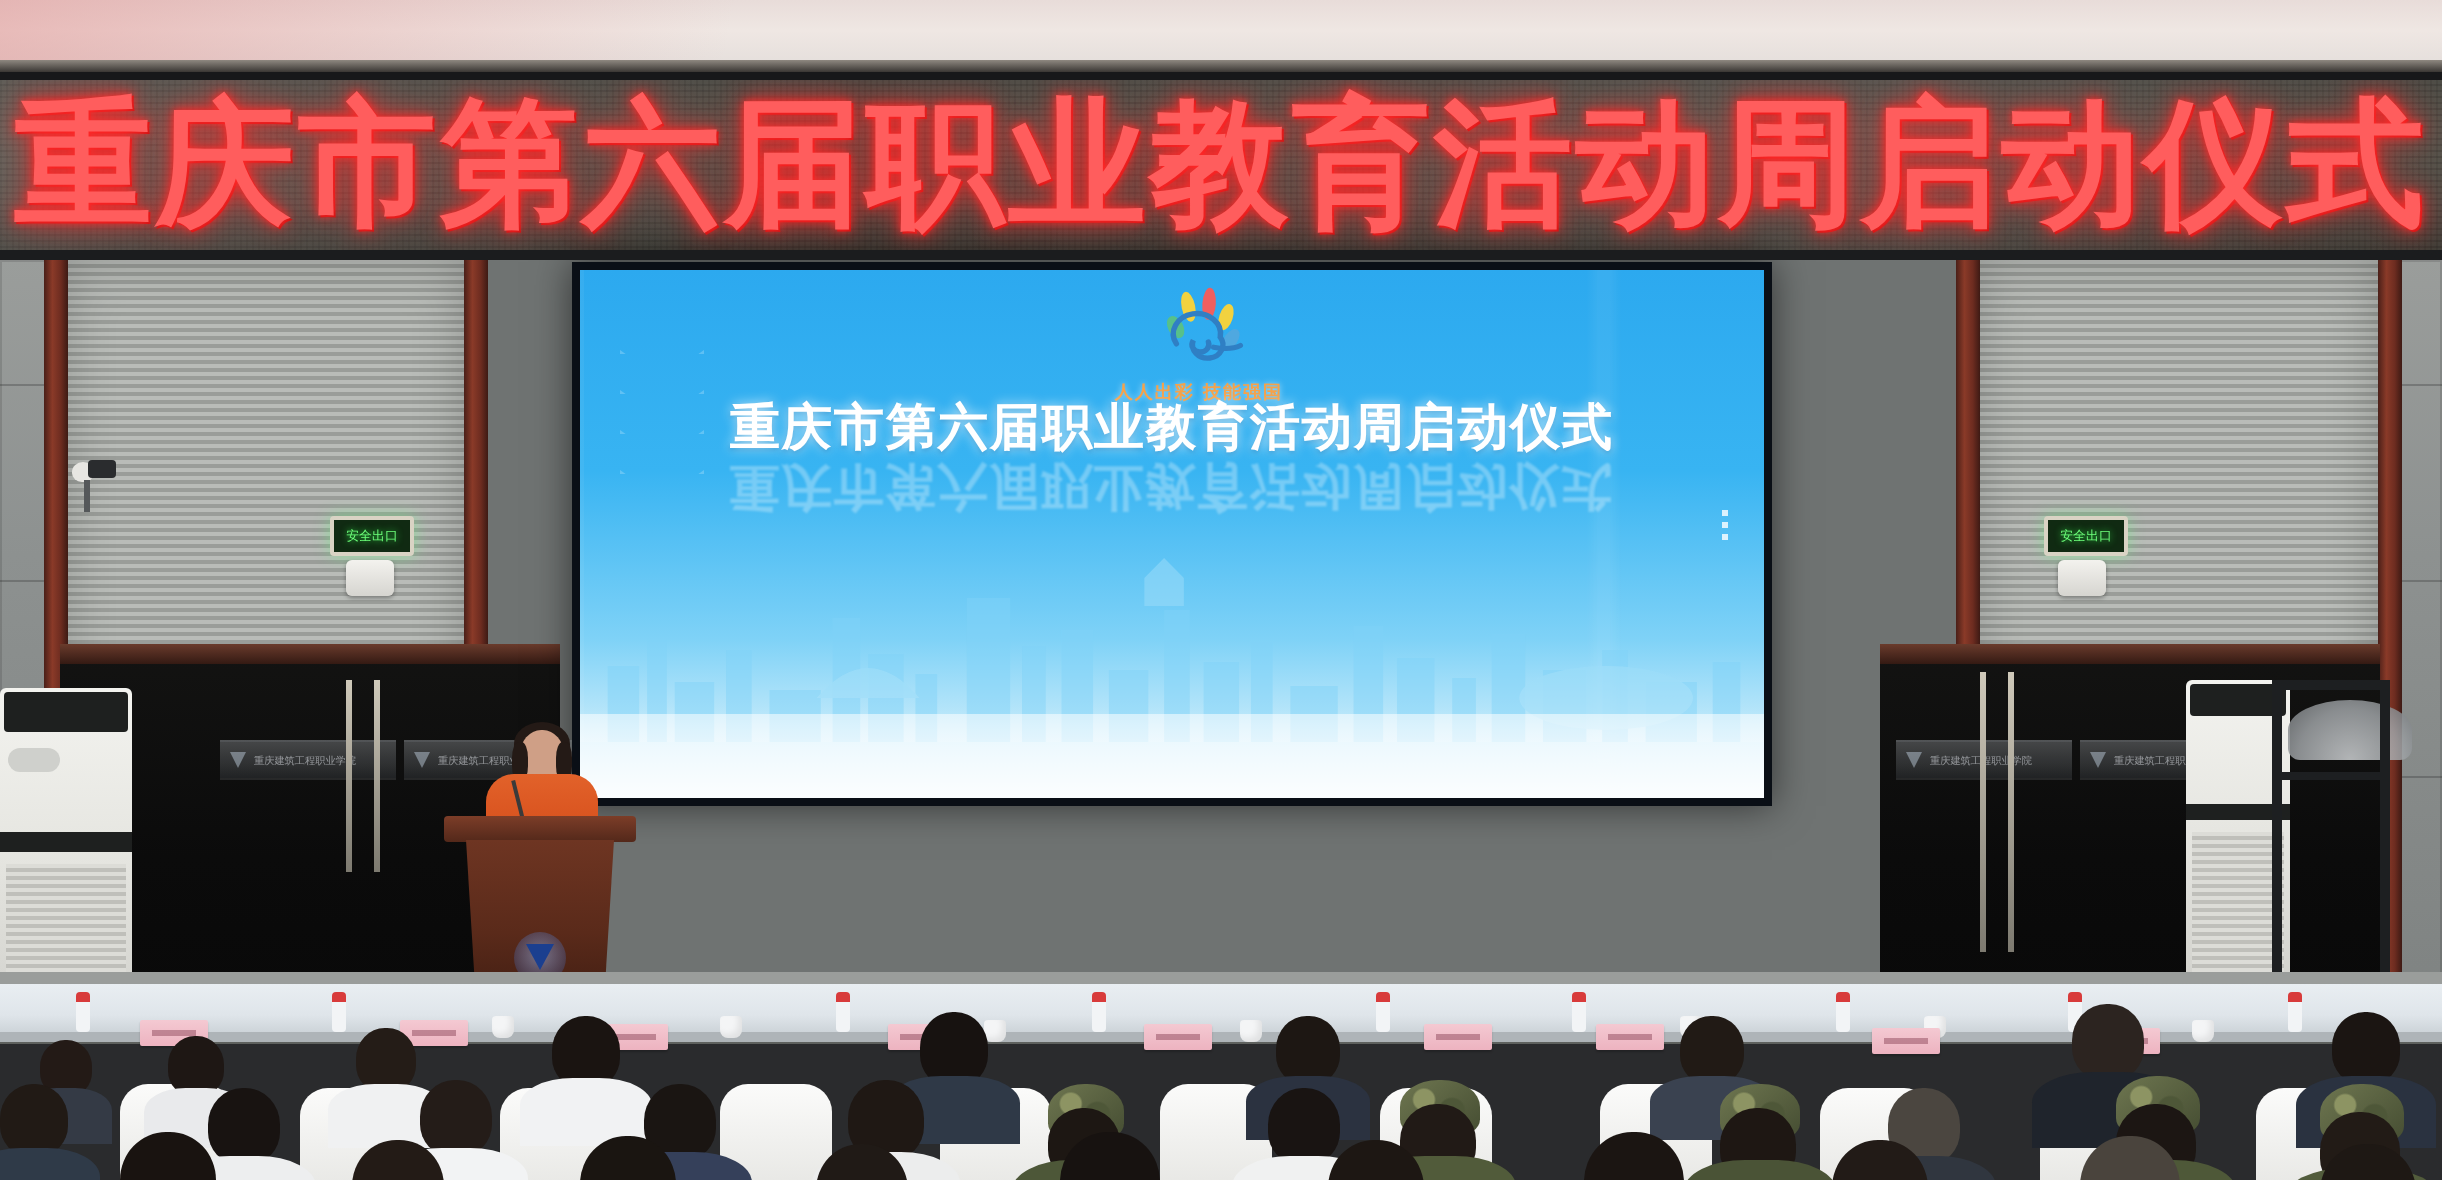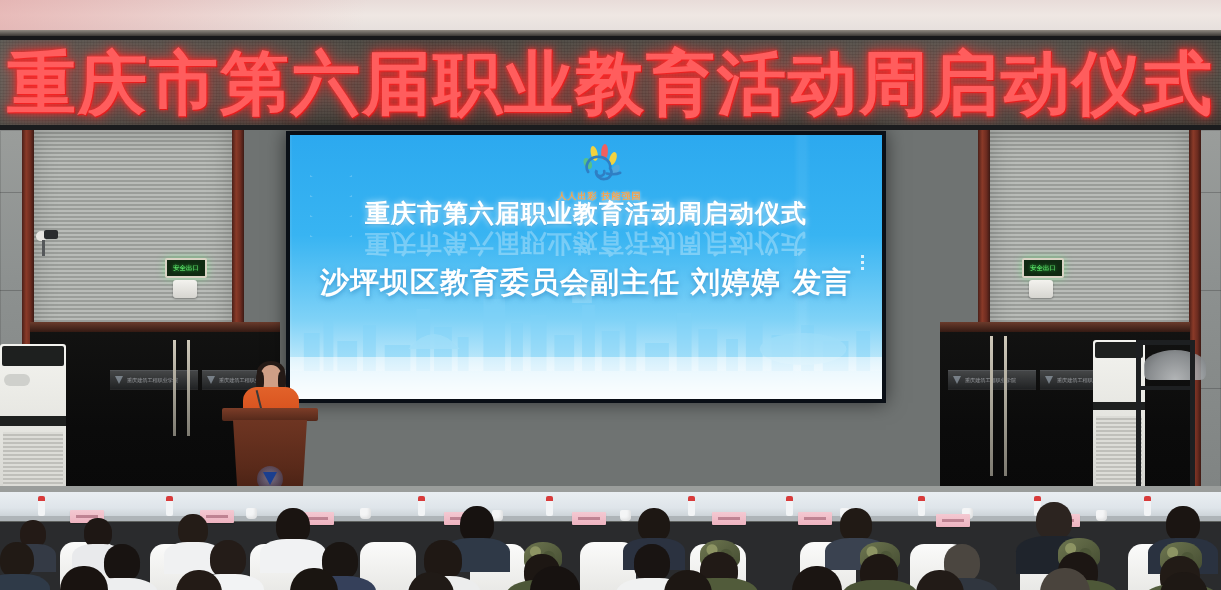--- a/index.html
+++ b/index.html
@@ -596,21 +596,20 @@
             <ellipse cx="16" cy="-9" rx="4" ry="7" fill="#4fa8e0" transform="rotate(34)"></ellipse>
           </g>
           <path d="M18 34 a14 12 0 1 1 26 -4 a9 8 0 1 1 -16 2 a5 4.5 0 1 0 9 1" fill="none" stroke="#2f7fc4" stroke-width="3.2" stroke-linecap="round"></path>
           <path d="M40 36 q10 2 16 -1" fill="none" stroke="#2f7fc4" stroke-width="3" stroke-linecap="round"></path>
         </svg>
         <div class="logo-slogan">人人出彩 技能强国</div>
       </div>
 
       <div class="slide-title">重庆市第六届职业教育活动周启动仪式</div>
       <div class="slide-title-reflection">重庆市第六届职业教育活动周启动仪式</div>
-      <div class="slide-sub">沙坪坝区教育委员会副主任 刘婷婷 发言</div>
 
       <div class="screen-dots">
         <i></i>
           <i></i>
           <i></i>
       </div>
     </div>
   </div>
 
   <div class="stage-apron"></div>

